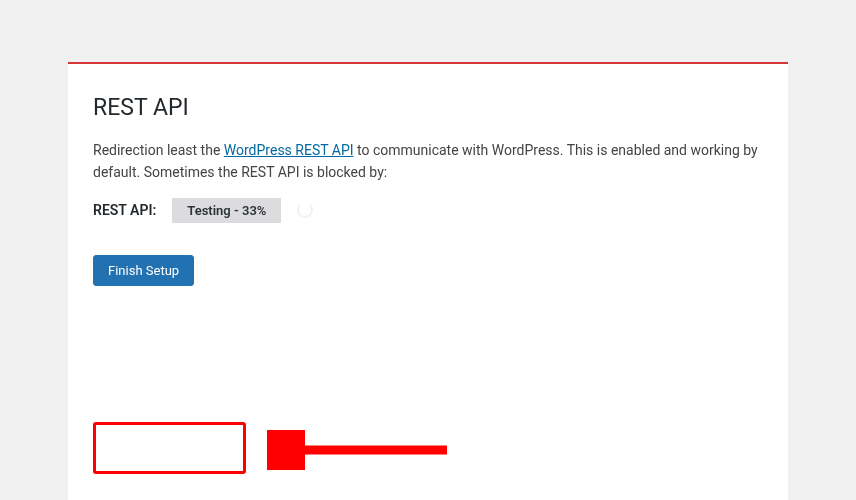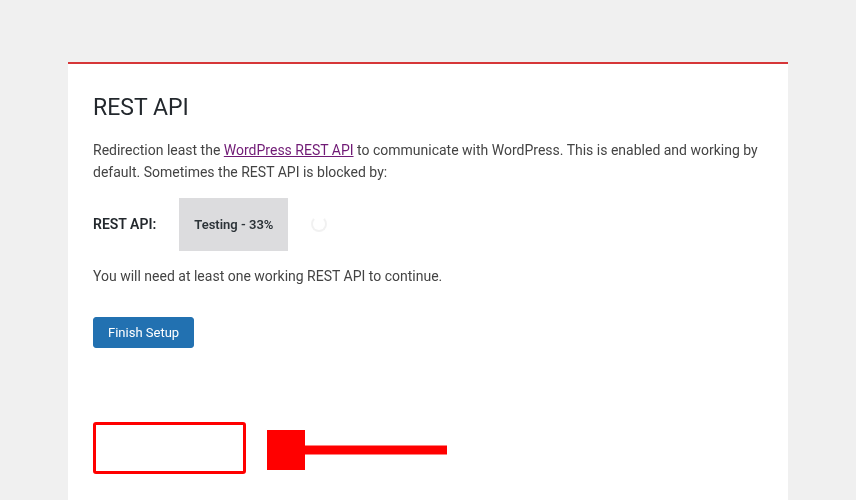--- a/index.html
+++ b/index.html
@@ -26,44 +26,44 @@
       font-weight: 400;
       color: #23282d;
       margin-bottom: 18px;
     }
     p {
       line-height: 1.6;
       margin-bottom: 12px;
       color: #444;
     }
     a {
-      color: #701a75;
+      color: #0369a1;
     }
     ul {
       list-style: disc;
       padding-left: 30px;
       margin: 6px 0 16px 0;
     }
     li {
       line-height: 2;
       color: #444;
     }
     .status-row {
       margin: 14px 0 14px 0;
       display: flex;
       align-items: center;
-      gap: 23px;
+      gap: 16px;
     }
     .status-label {
       font-weight: 600;
       color: #23282d;
     }
     .status-badge {
       background: #dcdcde;
-      padding: 19px 15px;
+      padding: 5px 15px;
       font-weight: 600;
       color: #2c3338;
       font-size: 13px;
     }
     .spinner {
       width: 16px;
       height: 16px;
       border: 2px solid #ddd;
       border-top-color: transparent;
       border-radius: 50%;
@@ -114,21 +114,20 @@
   </p>
 
 
 
   <div class="status-row">
     <span class="status-label">REST API:</span>
     <span class="status-badge">Testing - 33%</span>
     <span class="spinner"></span>
   </div>
 
-  <p>You will need at least one working REST API to continue.</p>
 
   <div class="btn-wrap">
     <button class="btn">Finish Setup</button>
   </div>
 </div>
 
 <div class="highlight-box"></div>
 
 <svg class="arrow" width="190" height="40">
   <defs>

